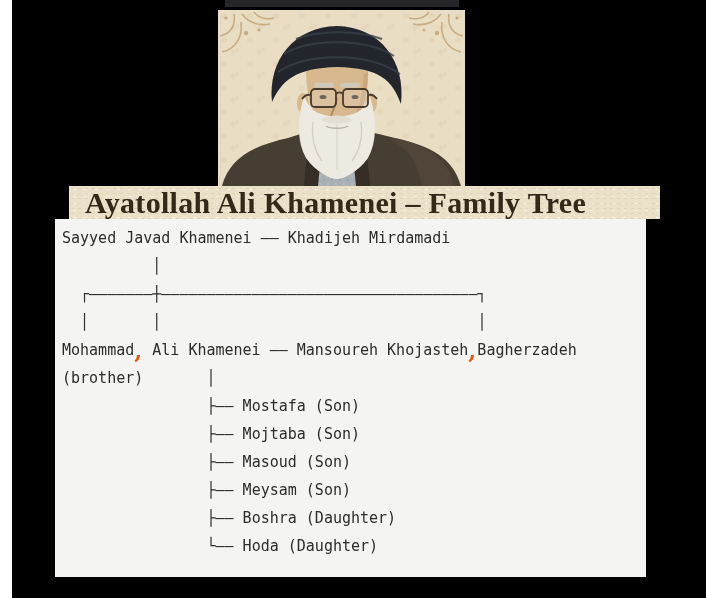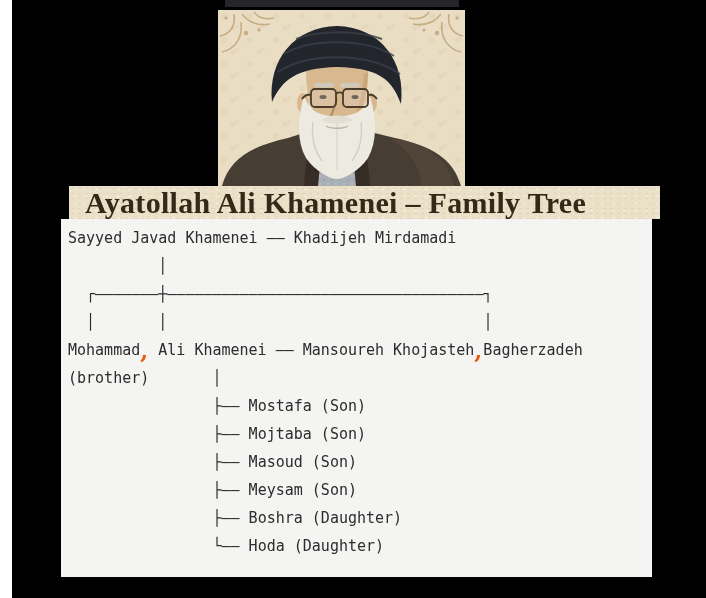--- a/index.html
+++ b/index.html
@@ -24,21 +24,21 @@
     background-size:7px 5px,11px 7px;
     overflow:visible;
   }
   .title-bar h1{
     margin:0;padding:0 0 0 16px;
     font-family:"Liberation Serif","DejaVu Serif",serif;
     font-weight:700;font-size:30px;line-height:34px;letter-spacing:0.3px;
     color:var(--title_fg,#342818);white-space:nowrap;
   }
   .tree-panel{
-    position:absolute;left:49px;top:219px;width:591px;height:358px;
+    position:absolute;left:43px;top:219px;width:591px;height:358px;
     background:var(--panel_bg,#f4f4f3);
   }
   .tree-text{
     margin:0;padding:5px 0 0 7px;
     font-family:"DejaVu Sans Mono","Liberation Mono",monospace;
     font-size:15px;line-height:28px;
     color:var(--panel_fg,#2c2c2c);
     white-space:pre;
   }
   .tree-line{height:28px;}

